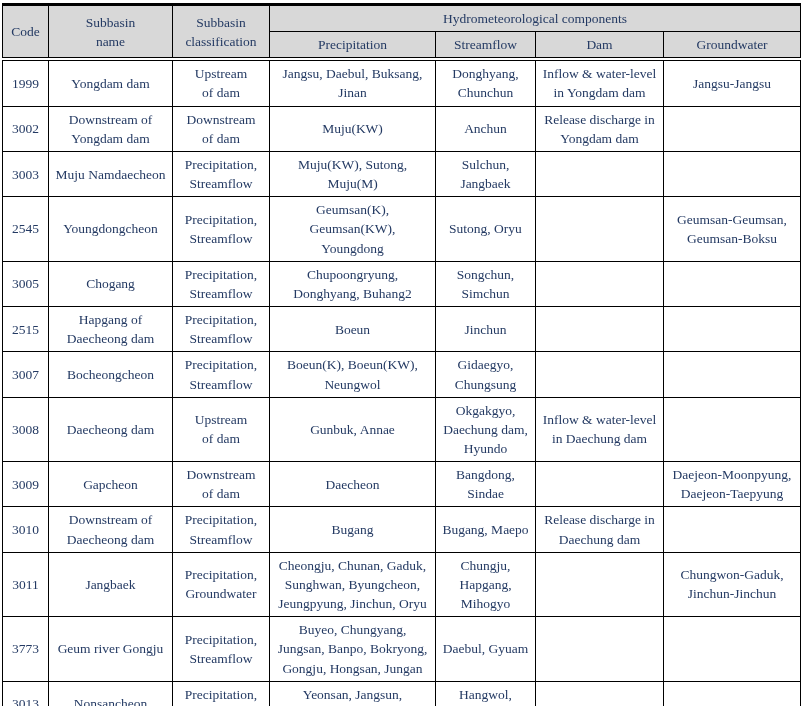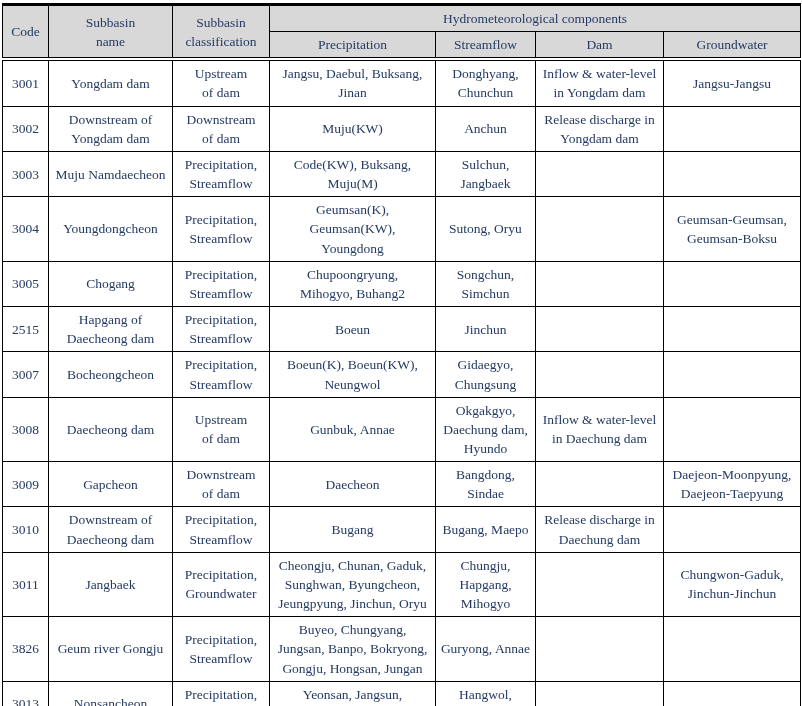--- a/index.html
+++ b/index.html
@@ -75,21 +75,21 @@
       </tr>
       <tr>
         <th class="bottom-edge">Precipitation</th>
         <th class="bottom-edge">Streamflow</th>
         <th class="bottom-edge">Dam</th>
         <th class="bottom-edge">Groundwater</th>
       </tr>
     </thead>
     <tbody id="table-body">
         <tr>
-          <td>3001</td>
+          <td>1999</td>
           <td>Yongdam dam</td>
           <td>Upstream
 of dam</td>
           <td>Jangsu, Daebul, Buksang,
 Jinan</td>
           <td>Donghyang,
 Chunchun</td>
           <td>Inflow &amp; water-level
 in Yongdam dam</td>
           <td>Jangsu-Jangsu</td>
@@ -104,47 +104,47 @@
           <td>Anchun</td>
           <td>Release discharge in
 Yongdam dam</td>
           <td></td>
         </tr>
         <tr>
           <td>3003</td>
           <td>Muju Namdaecheon</td>
           <td>Precipitation,
 Streamflow</td>
-          <td>Code(KW), Buksang,
+          <td>Muju(KW), Sutong,
 Muju(M)</td>
           <td>Sulchun,
 Jangbaek</td>
           <td></td>
           <td></td>
         </tr>
         <tr>
-          <td>3004</td>
+          <td>2545</td>
           <td>Youngdongcheon</td>
           <td>Precipitation,
 Streamflow</td>
           <td>Geumsan(K),
 Geumsan(KW),
 Youngdong</td>
           <td>Sutong, Oryu</td>
           <td></td>
           <td>Geumsan-Geumsan,
 Geumsan-Boksu</td>
         </tr>
         <tr>
           <td>3005</td>
           <td>Chogang</td>
           <td>Precipitation,
 Streamflow</td>
           <td>Chupoongryung,
-Mihogyo, Buhang2</td>
+Donghyang, Buhang2</td>
           <td>Songchun,
 Simchun</td>
           <td></td>
           <td></td>
         </tr>
         <tr>
           <td>2515</td>
           <td>Hapgang of
 Daecheong dam</td>
           <td>Precipitation,
@@ -212,28 +212,28 @@
 Sunghwan, Byungcheon,
 Jeungpyung, Jinchun, Oryu</td>
           <td>Chungju,
 Hapgang,
 Mihogyo</td>
           <td></td>
           <td>Chungwon-Gaduk,
 Jinchun-Jinchun</td>
         </tr>
         <tr>
-          <td>3826</td>
+          <td>3773</td>
           <td>Geum river Gongju</td>
           <td>Precipitation,
 Streamflow</td>
           <td>Buyeo, Chungyang,
 Jungsan, Banpo, Bokryong,
 Gongju, Hongsan, Jungan</td>
-          <td>Guryong, Annae</td>
+          <td>Daebul, Gyuam</td>
           <td></td>
           <td></td>
         </tr>
         <tr>
           <td>3013</td>
           <td>Nonsancheon</td>
           <td>Precipitation,
 Streamflow</td>
           <td>Yeonsan, Jangsun,
 Ganggyung</td>

